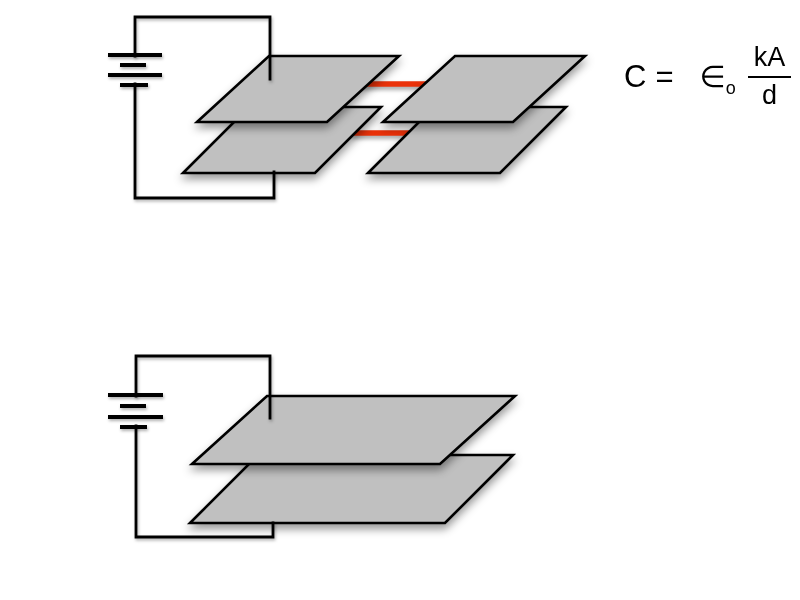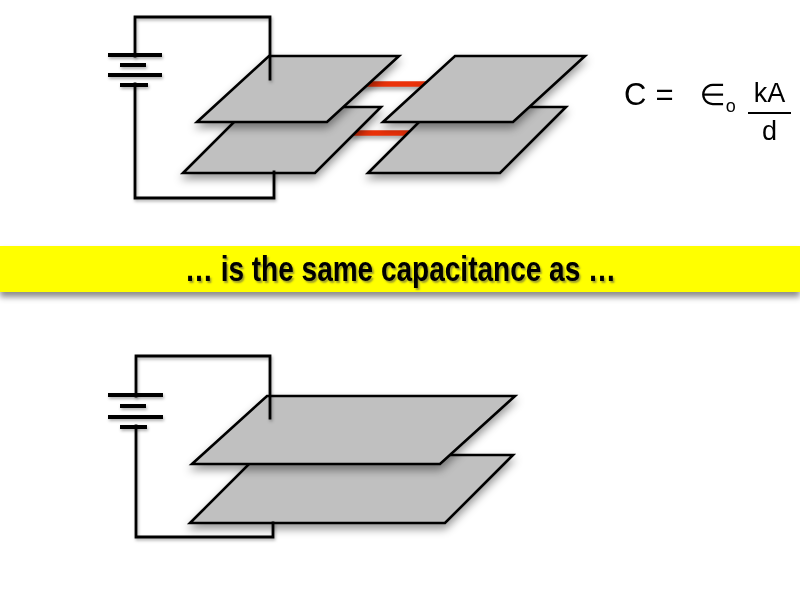--- a/index.html
+++ b/index.html
@@ -27,21 +27,21 @@
 
   .formula{
     position:absolute;left:624px;top:42px;
     display:flex;align-items:center;color:#000;
   }
   .formula .lhs{font-size:31px;}
   .formula .eq{font-size:31px;margin-left:9px;}
   .formula .eps{font-size:30px;margin-left:26px;}
   .formula .eps sub{font-size:18px;line-height:0;}
   .frac{display:inline-flex;flex-direction:column;align-items:center;margin-left:12px;font-size:27px;}
-  .frac .num{border-bottom:2.5px solid #000;padding:0 6px 3px 6px;margin-top:36px;}
+  .frac .num{border-bottom:2.5px solid #000;padding:0 6px 3px 6px;}
   .frac .den{padding-top:2px;}
 </style>
 </head>
 <body>
 
 <div class="slide" style="background: rgb(255, 255, 255);">
 
   <svg class="diagrams" viewBox="0 0 800 600" xmlns="http://www.w3.org/2000/svg">
       <g>
         <line x1="362" y1="84" x2="428" y2="84" class="red-link" stroke="#EB320A"></line>
@@ -62,23 +62,20 @@
         <polygon points="192,464 440,464 515,396 267,396" class="plate" fill="#C0C0C0" stroke="#000000"></polygon>
         <polyline points="136,396 136,356 270,356 270,418" class="wire" stroke="#000000"></polyline>
         <polyline points="136,426 136,537 273,537 273,523" class="wire" stroke="#000000"></polyline>
         <line x1="108" y1="395" x2="163" y2="395" class="battery-line" stroke="#000000"></line>
         <line x1="120" y1="406" x2="146" y2="406" class="battery-line" stroke="#000000"></line>
         <line x1="108" y1="417" x2="163" y2="417" class="battery-line" stroke="#000000"></line>
         <line x1="120" y1="427" x2="147" y2="427" class="battery-line" stroke="#000000"></line>
       </g>
     </svg>
 
-  <div class="banner" style="background: rgb(255, 255, 0); color: rgb(0, 0, 0);">
-    <span class="banner-text">… is the same capacitance as …</span>
-  </div>
 
   <div class="formula">
     <span class="lhs">C</span>
     <span class="eq">=</span>
     <span class="eps"><span>∈</span><sub>o</sub></span>
     <span class="frac">
       <span class="num">kA</span>
       <span class="den">d</span>
     </span>
   </div>

